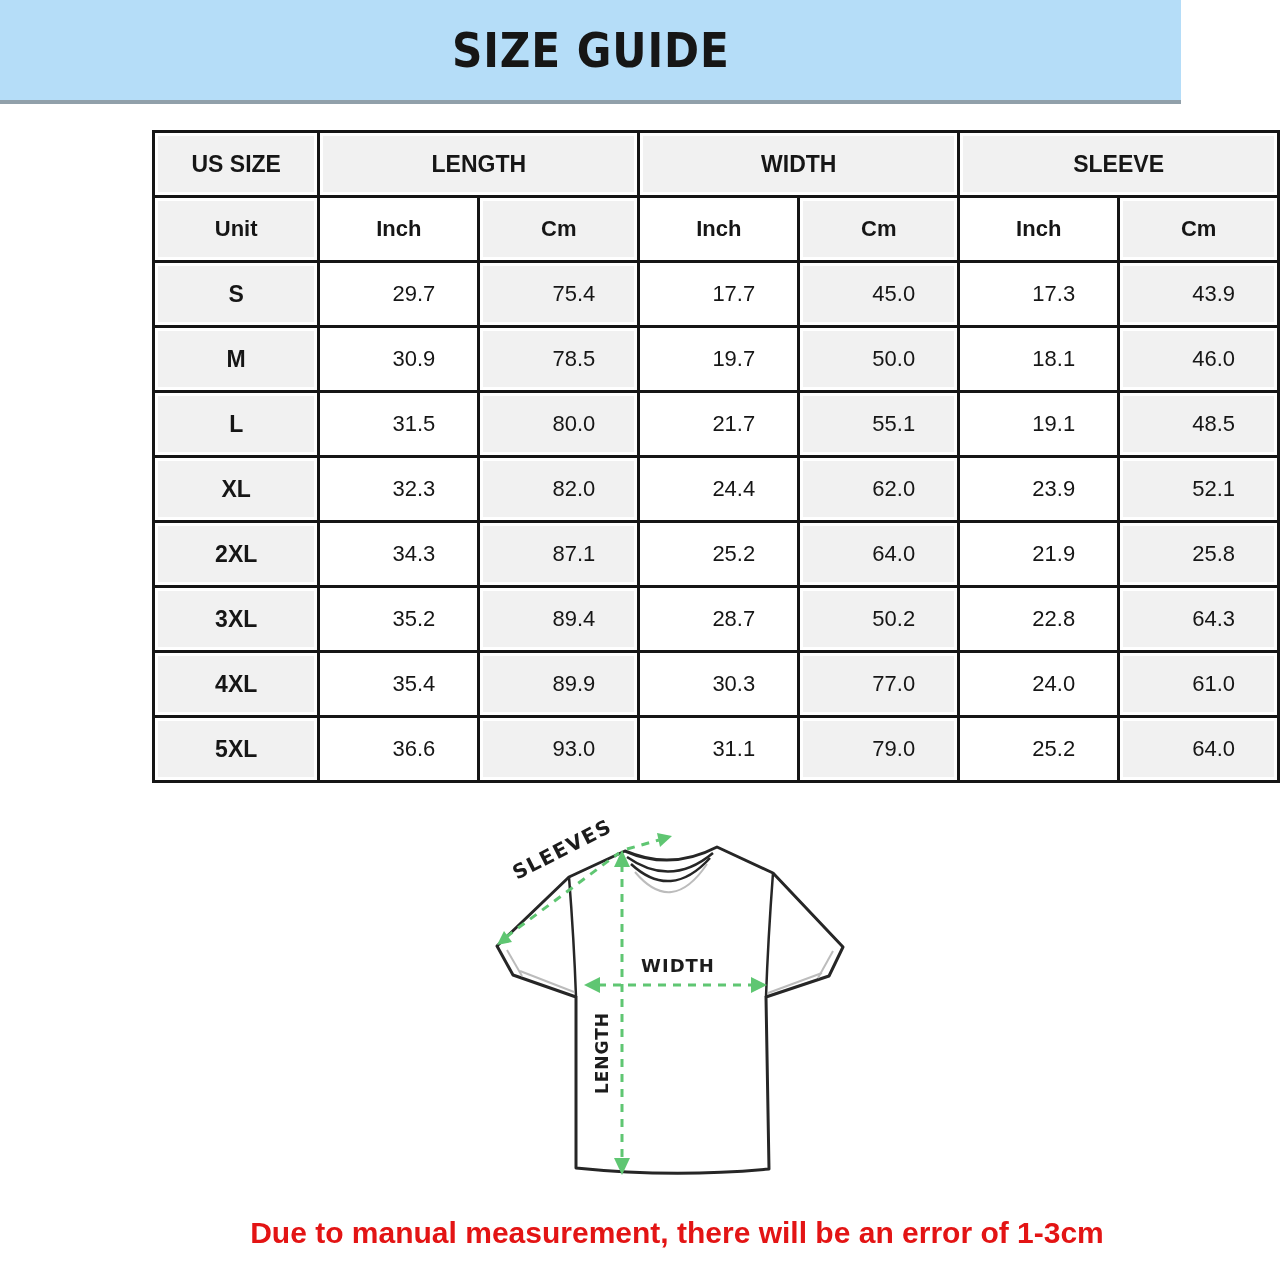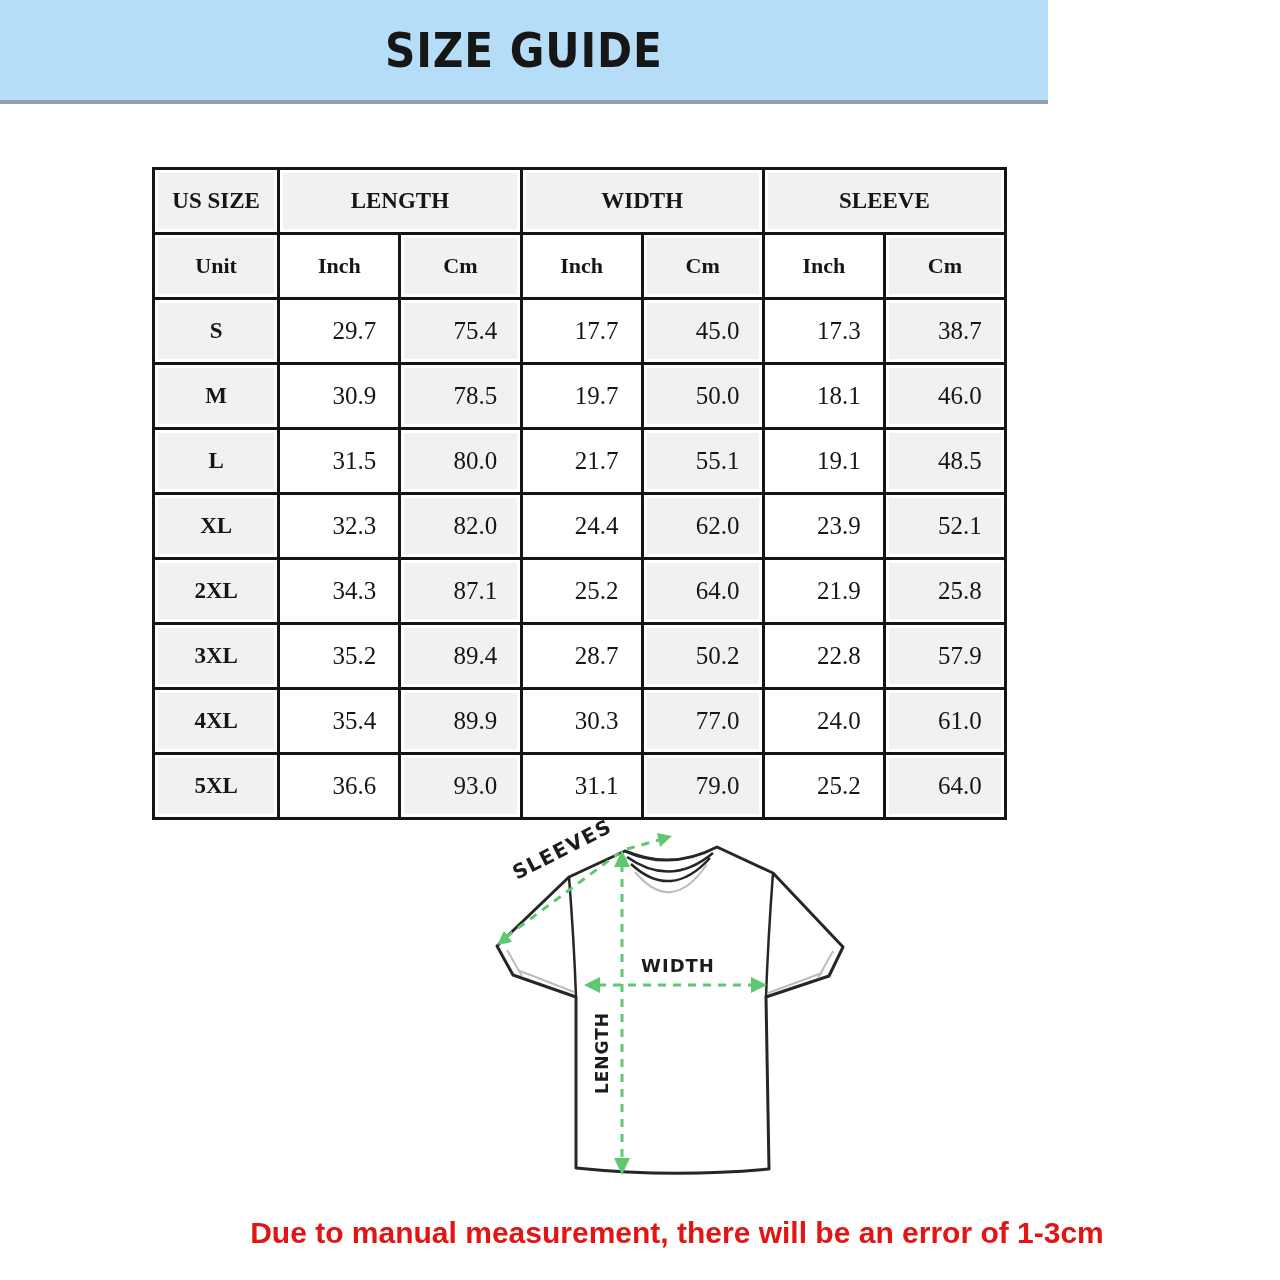--- a/index.html
+++ b/index.html
@@ -2,47 +2,46 @@
 <html style="--banner-bg: #b5ddf8; --arrow-green: #5fc672; --disclaimer-red: #e31414;"><head>
 <meta charset="utf-8">
 <style>
   html,body{margin:0;padding:0;}
   body{
     width:1280px;height:1280px;position:relative;background:#ffffff;
     font-family:"Liberation Sans",sans-serif;overflow:hidden;
   }
   
   .banner{
-    position:absolute;top:0;left:0;width:1048px;height:100px;
+    position:absolute;top:0;left:0;width:1181px;height:100px;
     background:var(--banner-bg,#b5ddf8);
     border-bottom:4px solid #91a0aa;
     display:flex;align-items:center;justify-content:center;
   }
   .banner .title{
     margin:0;font-size:48px;font-weight:bold;color:#161616;
     letter-spacing:1px;transform:scaleX(.88);
     font-family:"DejaVu Sans","Liberation Sans",sans-serif;
   }
   
   table.size-table{
-    position:absolute;top:130px;left:152px;width:855px;
+    position:absolute;top:130px;left:152px;width:1128px;
     border-collapse:collapse;table-layout:fixed;
-    font-family:Liberation Serif, serif;
-    margin-top:37px;
+    font-family:Liberation Sans, sans-serif;
   }
   .size-table th,.size-table td{
     border:3px solid #151515;text-align:center;vertical-align:middle;
     height:62px;color:#161616;padding:0;
   }
   .size-table .g{background:#f1f1f1;box-shadow:inset 0 0 0 3px #ffffff;}
   .size-table .w{background:#ffffff;}
   .size-table .group-row th{font-size:23px;font-weight:bold;}
   .size-table .unit-row th{font-size:22px;font-weight:bold;}
   .size-table .size-cell{font-size:23px;font-weight:bold;}
-  .size-table td.val{font-size:25px;font-weight:normal;padding-left:30px;}
+  .size-table td.val{font-size:22px;font-weight:normal;padding-left:30px;}
   
   .shirt-svg{position:absolute;left:455px;top:812px;}
   .outline{fill:#ffffff;stroke:#262626;stroke-width:3;stroke-linejoin:round;}
   .seam{fill:none;stroke:#262626;stroke-width:2.5;}
   .stitch{fill:none;stroke:#bcbcbc;stroke-width:2;}
   .green-line{fill:none;stroke:var(--arrow-green,#5fc672);stroke-width:3;stroke-dasharray:8 7;}
   .green-head{fill:var(--arrow-green,#5fc672);stroke:none;}
   .diagram-label{fill:#1c1c1c;font-weight:bold;font-family:"DejaVu Sans","Liberation Sans",sans-serif;}
   
   .disclaimer{
@@ -84,21 +83,21 @@
     <th class="w">Inch</th>
     <th class="g">Cm</th>
   </tr>
   <tr>
     <th class="g size-cell">S</th>
     <td class="w val">29.7</td>
     <td class="g val">75.4</td>
     <td class="w val">17.7</td>
     <td class="g val">45.0</td>
     <td class="w val">17.3</td>
-    <td class="g val">38.7</td>
+    <td class="g val">43.9</td>
   </tr>
   <tr>
     <th class="g size-cell">M</th>
     <td class="w val">30.9</td>
     <td class="g val">78.5</td>
     <td class="w val">19.7</td>
     <td class="g val">50.0</td>
     <td class="w val">18.1</td>
     <td class="g val">46.0</td>
   </tr>
@@ -129,21 +128,21 @@
     <td class="w val">21.9</td>
     <td class="g val">25.8</td>
   </tr>
   <tr>
     <th class="g size-cell">3XL</th>
     <td class="w val">35.2</td>
     <td class="g val">89.4</td>
     <td class="w val">28.7</td>
     <td class="g val">50.2</td>
     <td class="w val">22.8</td>
-    <td class="g val">57.9</td>
+    <td class="g val">64.3</td>
   </tr>
   <tr>
     <th class="g size-cell">4XL</th>
     <td class="w val">35.4</td>
     <td class="g val">89.9</td>
     <td class="w val">30.3</td>
     <td class="g val">77.0</td>
     <td class="w val">24.0</td>
     <td class="g val">61.0</td>
   </tr>

